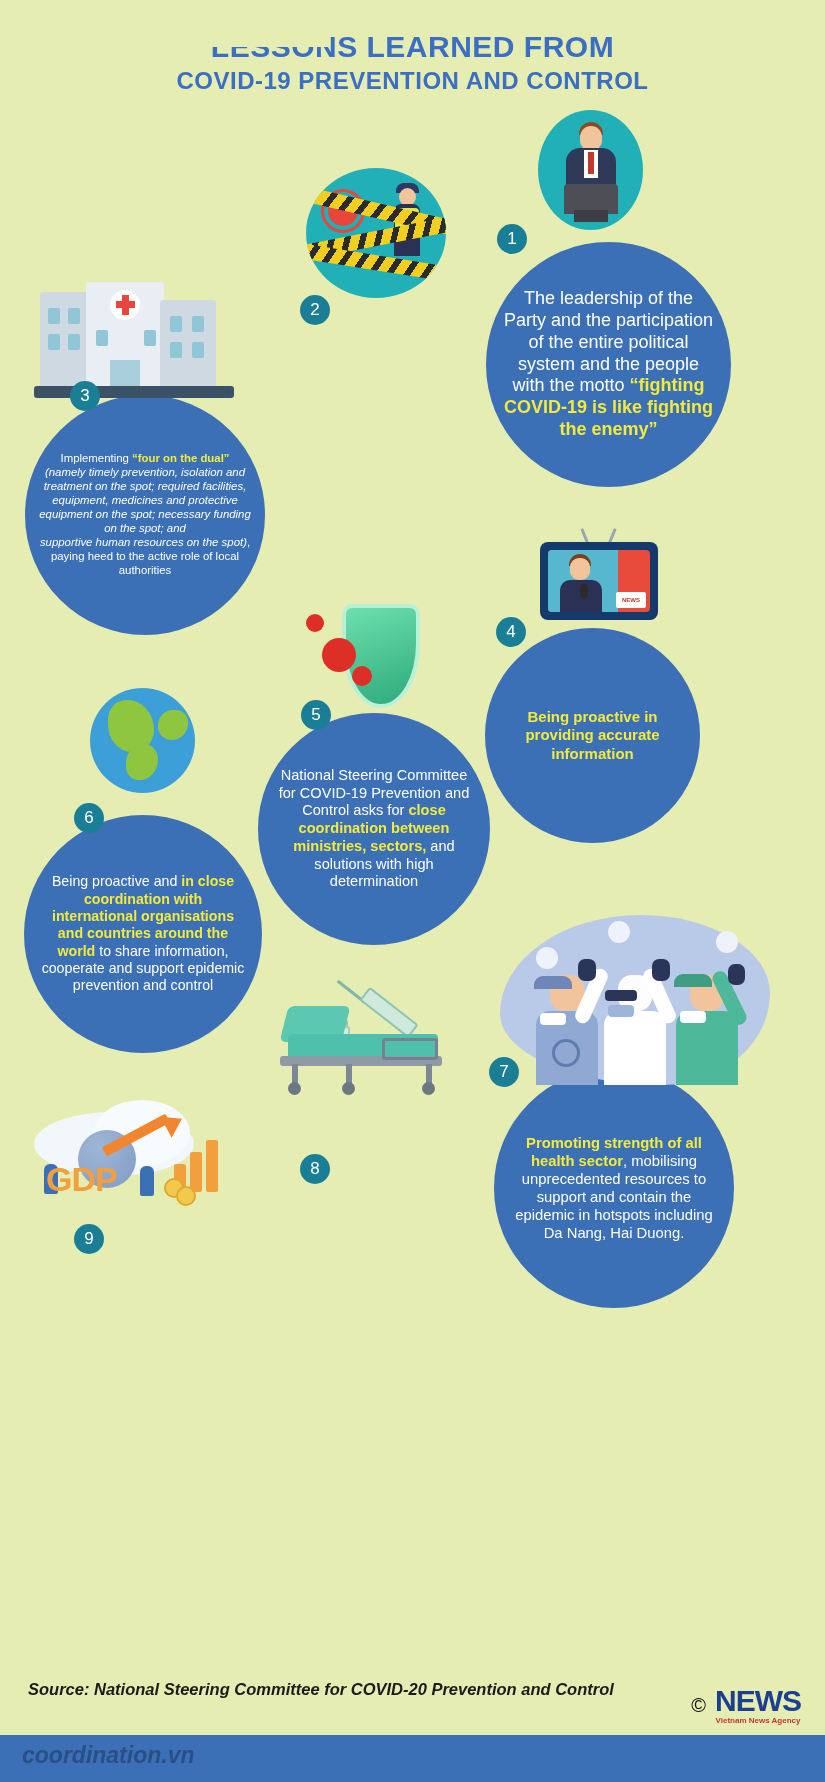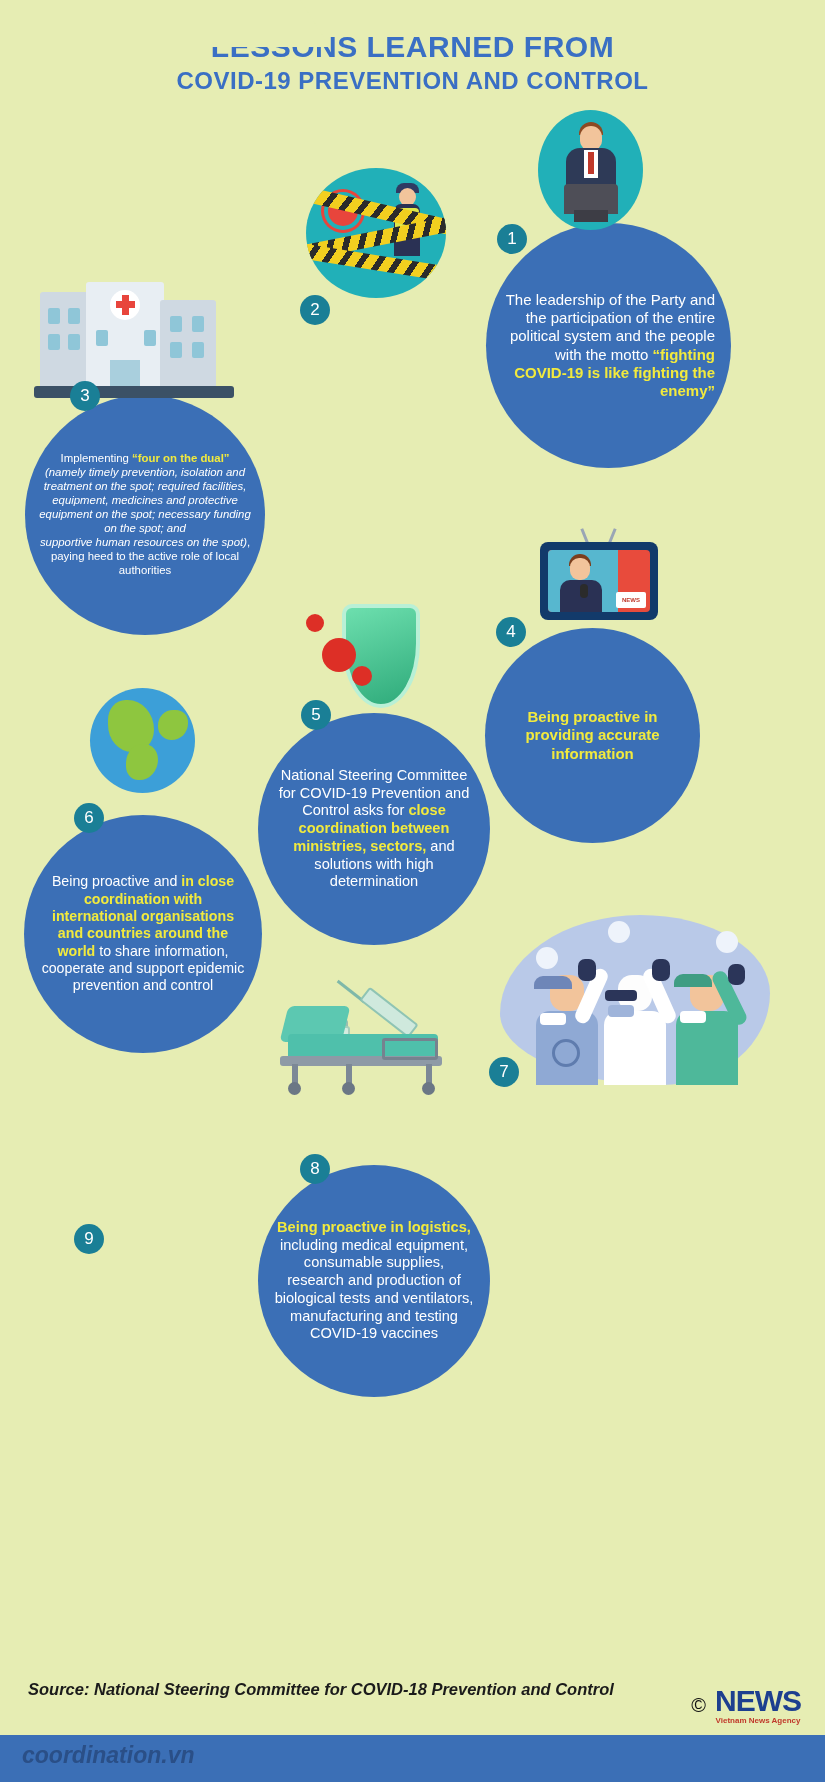--- a/index.html
+++ b/index.html
@@ -354,23 +354,40 @@
       <div class="bed-rail"></div>
       <div class="bed-leg" style="left:30px; top:64px;"></div>
       <div class="bed-leg" style="left:84px; top:64px;"></div>
       <div class="bed-leg" style="left:164px; top:64px;"></div>
       <div class="bed-wheel" style="left:26px; top:82px;"></div>
       <div class="bed-wheel" style="left:80px; top:82px;"></div>
       <div class="bed-wheel" style="left:160px; top:82px;"></div>
     </div>
   </div>
 
+  <div class="art" style="left:24px; top:1108px;">
+    <div class="gdp">
+      <div class="cloud"></div>
+        <div class="cloud2"></div>
+      <div class="gdp-sphere"></div>
+      <div class="gdp-arrow"></div>
+        <div class="gdp-arrowhead"></div>
+      <div class="bar" style="left:150px; top:56px; width:12px; height:28px;"></div>
+      <div class="bar" style="left:166px; top:44px; width:12px; height:40px;"></div>
+      <div class="bar" style="left:182px; top:32px; width:12px; height:52px;"></div>
+      <div class="gdp-person" style="left:20px; top:56px;"></div>
+      <div class="gdp-person" style="left:116px; top:58px;"></div>
+      <div class="gdp-coin" style="left:140px; top:70px;"></div>
+      <div class="gdp-coin" style="left:152px; top:78px;"></div>
+      <div class="gdp-text">GDP</div>
+    </div>
+  </div>
 
   <div class="badge" style="left:497px; top:224px;">1</div>
-  <div class="bubble" style="left:486px; top:223px; width:245px; height:245px; font-size:15px;text-align:right;">
+  <div class="bubble" style="left:486px; top:242px; width:245px; height:245px; font-size:18px;">
     <div class="txt">
       <span>The leadership of the Party and the participation of the entire political system and the people with the motto </span><span class="hl">“fighting COVID-19 is like fighting the enemy”</span>
     </div>
   </div>
 
   <div class="badge" style="left:300px; top:295px;">2</div>
 
   <div class="badge" style="left:70px; top:381px;">3</div>
   <div class="bubble" style="left:25px; top:395px; width:240px; height:240px; font-size:11.4px; padding:8px 12px;">
     <div class="txt">
@@ -395,31 +412,31 @@
   </div>
 
   <div class="badge" style="left:74px; top:803px;">6</div>
   <div class="bubble" style="left:24px; top:815px; width:238px; height:238px; font-size:14.2px;">
     <div class="txt">
       <span>Being proactive and </span><span class="hl">in close coordination with international organisations and countries around the world</span><span> to share information, cooperate and support epidemic prevention and control</span>
     </div>
   </div>
 
   <div class="badge" style="left:489px; top:1057px;">7</div>
+  <div class="bubble" style="left:494px; top:1068px; width:240px; height:240px; font-size:14.8px;">
+    <div class="txt">
+      <span class="hl">Promoting strength of all health sector</span><span>, mobilising unprecedented resources to support and contain the epidemic in hotspots including Da Nang, Hai Duong.</span>
+    </div>
+  </div>
 
   <div class="badge" style="left:300px; top:1154px;">8</div>
-  <div class="bubble" style="left:258px; top:1165px; width:232px; height:232px; font-size:14.6px;">
-    <div class="txt">
-      <span class="hl">Being proactive in logistics,</span><span> including medical equipment, consumable supplies, research and production of biological tests and ventilators, manufacturing and testing  COVID-19 vaccines</span>
-    </div>
-  </div>
 
   <div class="badge" style="left:74px; top:1224px;">9</div>
 
-  <div class="source">Source: National Steering Committee for COVID-18 Prevention and Control</div>
+  <div class="source">Source: National Steering Committee for COVID-20 Prevention and Control</div>
 
   <div class="ttx">
     <span class="copy">©</span>
     <span>
       <span class="ttxvn">NEWS</span>
       <div class="ttx-sub">Vietnam News Agency</div>
     </span>
   </div>
 
   <div class="footbar"></div>

